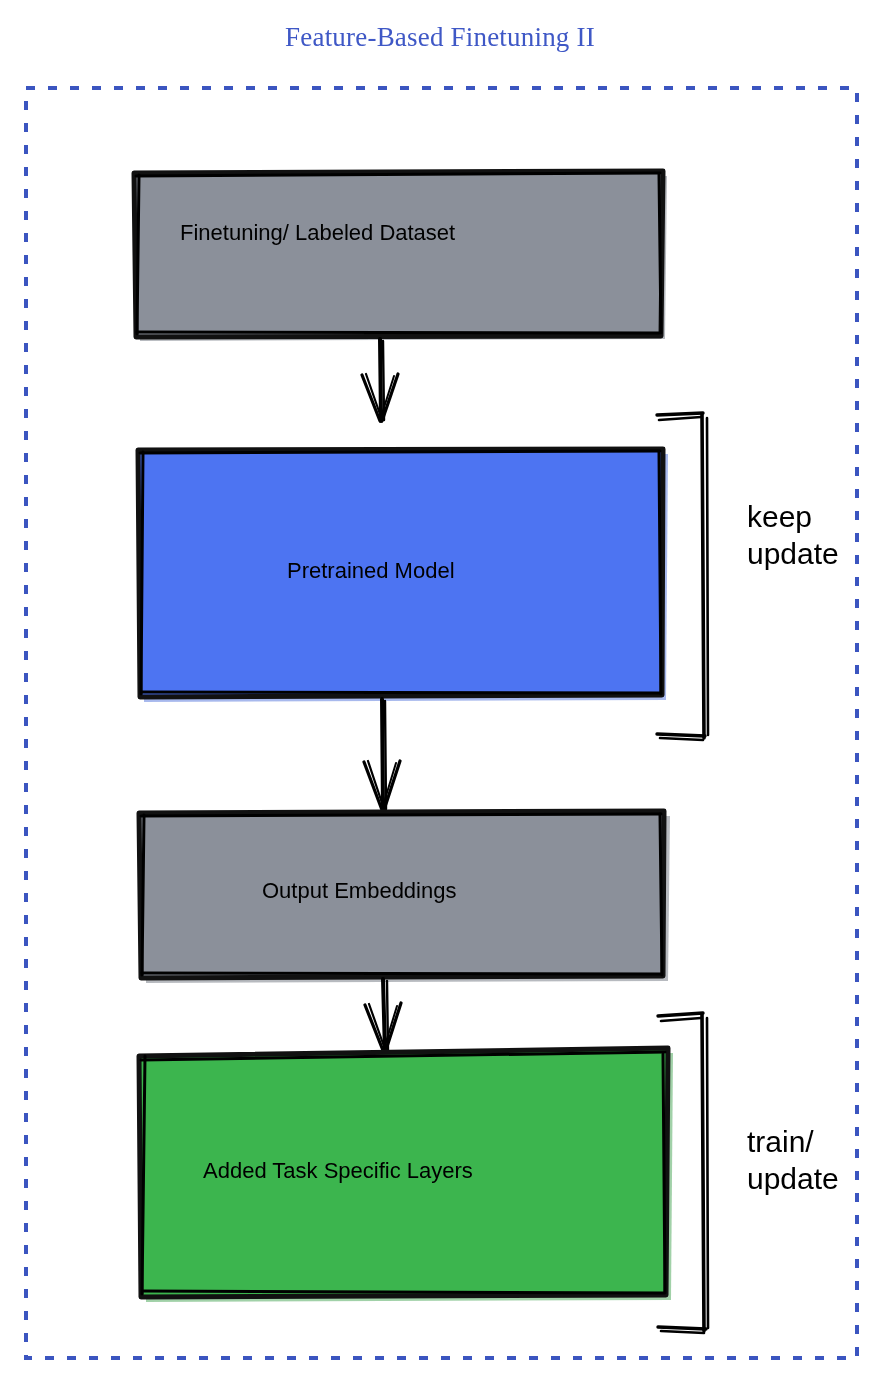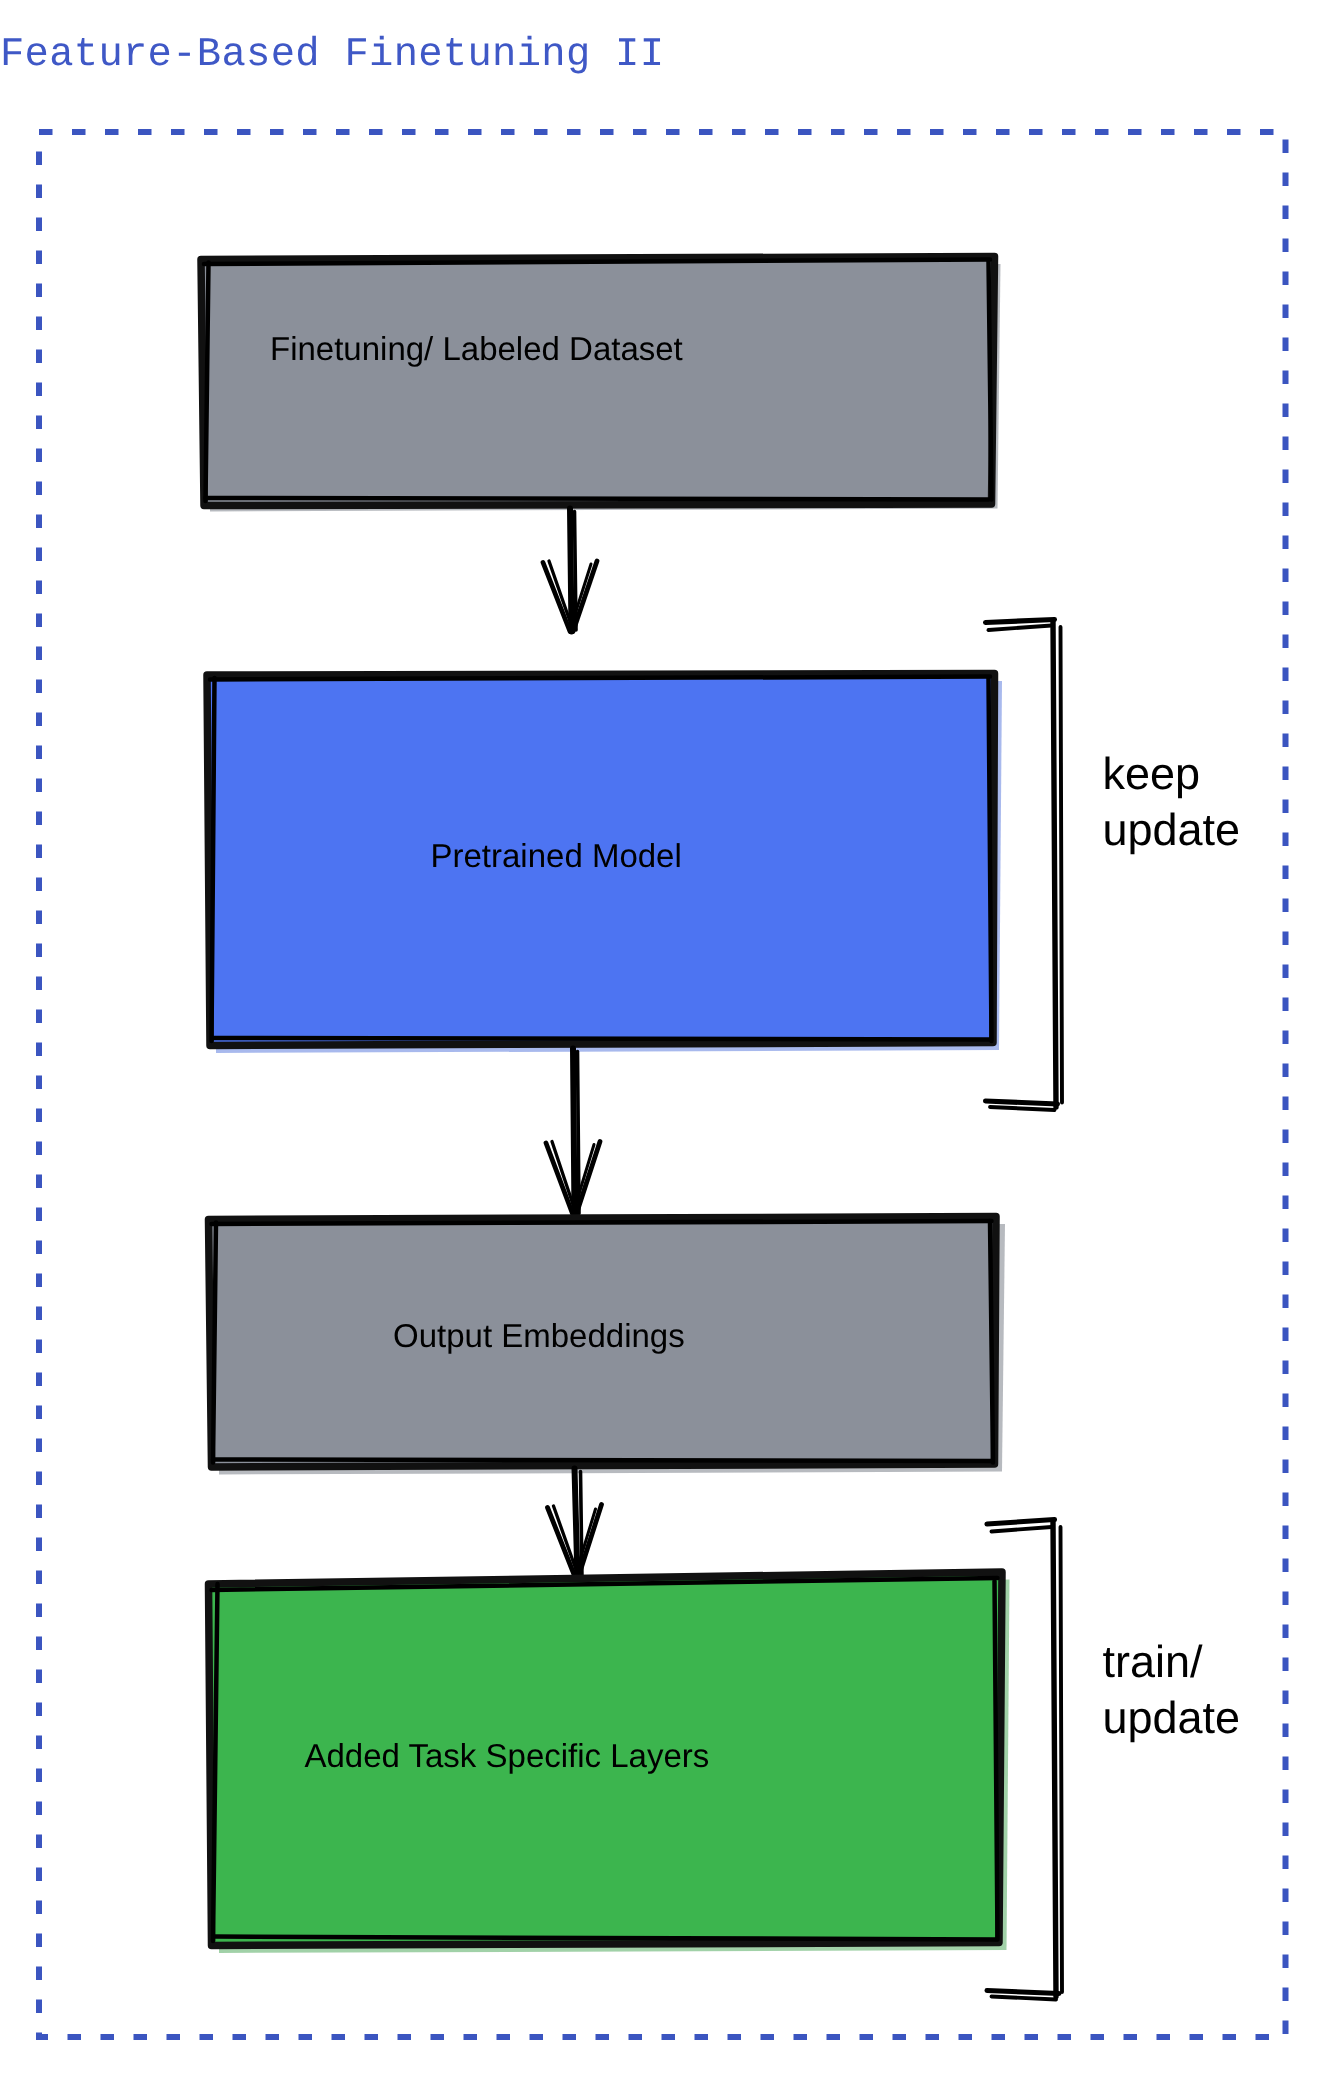--- a/index.html
+++ b/index.html
@@ -23,41 +23,43 @@
     left: 0;
     top: 0;
     width: 880px;
     height: 1393px;
   }
   .title {
     position: absolute;
     left: 0;
     top: 22px;
     width: 880px;
+    text-align: center;
     font-size: 27px;
-    font-family: Liberation Mono, monospace;
+    font-family: Liberation Serif, serif;
     color: #3f58c6;
     letter-spacing: 0.2px;
     white-space: nowrap;
   }
   .box-label {
     position: absolute;
     font-family: "Liberation Sans", sans-serif;
     font-size: 22px;
     color: #000000;
     white-space: nowrap;
     line-height: 1.0;
   }
   .bracket-label {
     position: absolute;
     font-family: "Liberation Sans", sans-serif;
     font-size: 30px;
     color: #000000;
     line-height: 1.22;
     white-space: nowrap;
+    margin-left: 12px;
   }
 </style>
 </head>
 <body>
 
 <div id="canvas">
 
   <div class="title">Feature-Based Finetuning II</div>
 
   <svg id="diagram-svg" viewBox="0 0 880 1393" xmlns="http://www.w3.org/2000/svg">
@@ -157,18 +159,18 @@
 
   <div class="box-label" style="left:287px; top:560px;">Pretrained Model</div>
 
   <div class="box-label" style="left:203px; top:1160px;">Added Task Specific Layers</div>
 
   <div class="bracket-label" style="left:735px; top:499px;">
     <div>keep</div>
     <div>update</div>
   </div>
 
-  <div class="bracket-label" style="left:735px; top:1091px;">
+  <div class="bracket-label" style="left:735px; top:1124px;">
     <div>train/</div>
     <div>update</div>
   </div>
 
 </div>
 
 </body></html>

